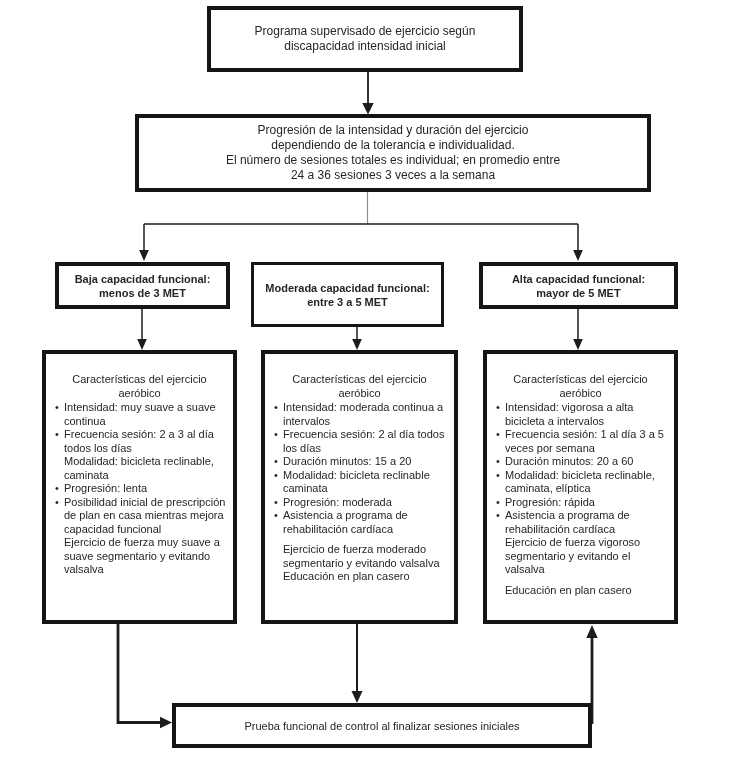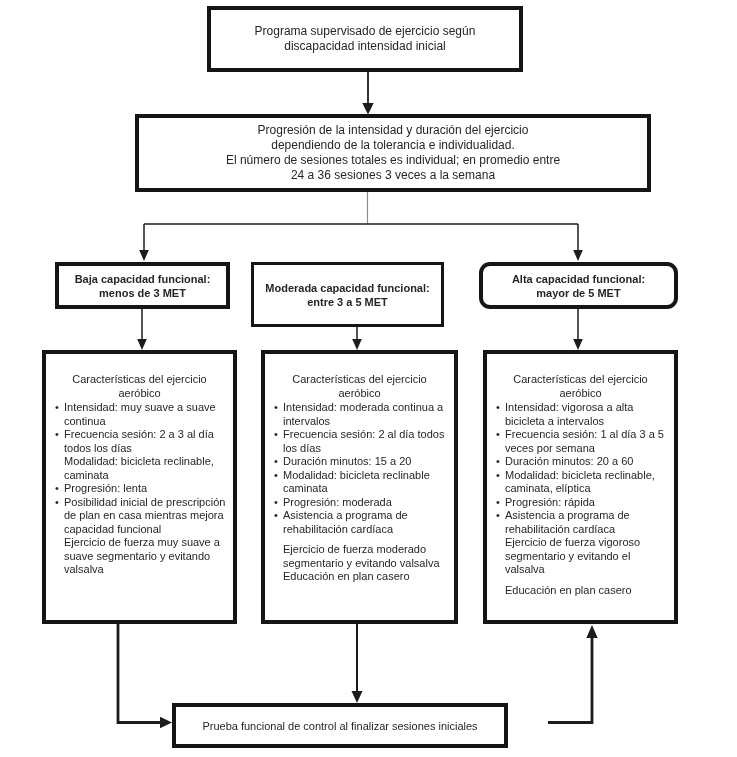--- a/index.html
+++ b/index.html
@@ -113,21 +113,21 @@
   </div>
 
   <div class="box hdr" style="left:55px;top:262px;width:175px;height:47px;">
     <div>Baja capacidad funcional:</div>
     <div>menos de 3 MET</div>
   </div>
   <div class="box hdr hdr-mid" style="left:251px;top:262px;width:193px;height:65px;">
     <div>Moderada capacidad funcional:</div>
     <div>entre 3 a 5 MET</div>
   </div>
-  <div class="box hdr" style="left:479px;top:262px;width:199px;height:47px;border-radius:11px;">
+  <div class="box hdr" style="left:479px;top:262px;width:199px;height:47px;">
     <div>Alta capacidad funcional:</div>
     <div>mayor de 5 MET</div>
   </div>
 
   <div class="box detail" style="left:42px;top:350px;width:195px;height:274px;">
     <div class="dtitle">
       <div>Características del ejercicio</div>
       <div>aeróbico</div>
     </div>
     <div class="items">
@@ -190,17 +190,17 @@
         <div class="li"><span class="li-text">Progresión: rápida</span></div>
 
         <div class="li"><span class="li-text">Asistencia a programa de rehabilitación cardíaca</span></div>
 
         <div class="li no-bullet"><span class="li-text">Ejercicio de fuerza vigoroso segmentario y evitando el valsalva</span></div>
 
         <div class="li no-bullet spaced"><span class="li-text">Educación en plan casero</span></div>
       </div>
   </div>
 
-  <div class="box result" style="left:172px;top:703px;width:336px;height:45px;align-items:center;">
+  <div class="box result" style="left:172px;top:703px;width:420px;height:45px;align-items:center;">
     <div>Prueba funcional de control al finalizar sesiones iniciales</div>
   </div>
 
 </div>
 
 </body></html>

